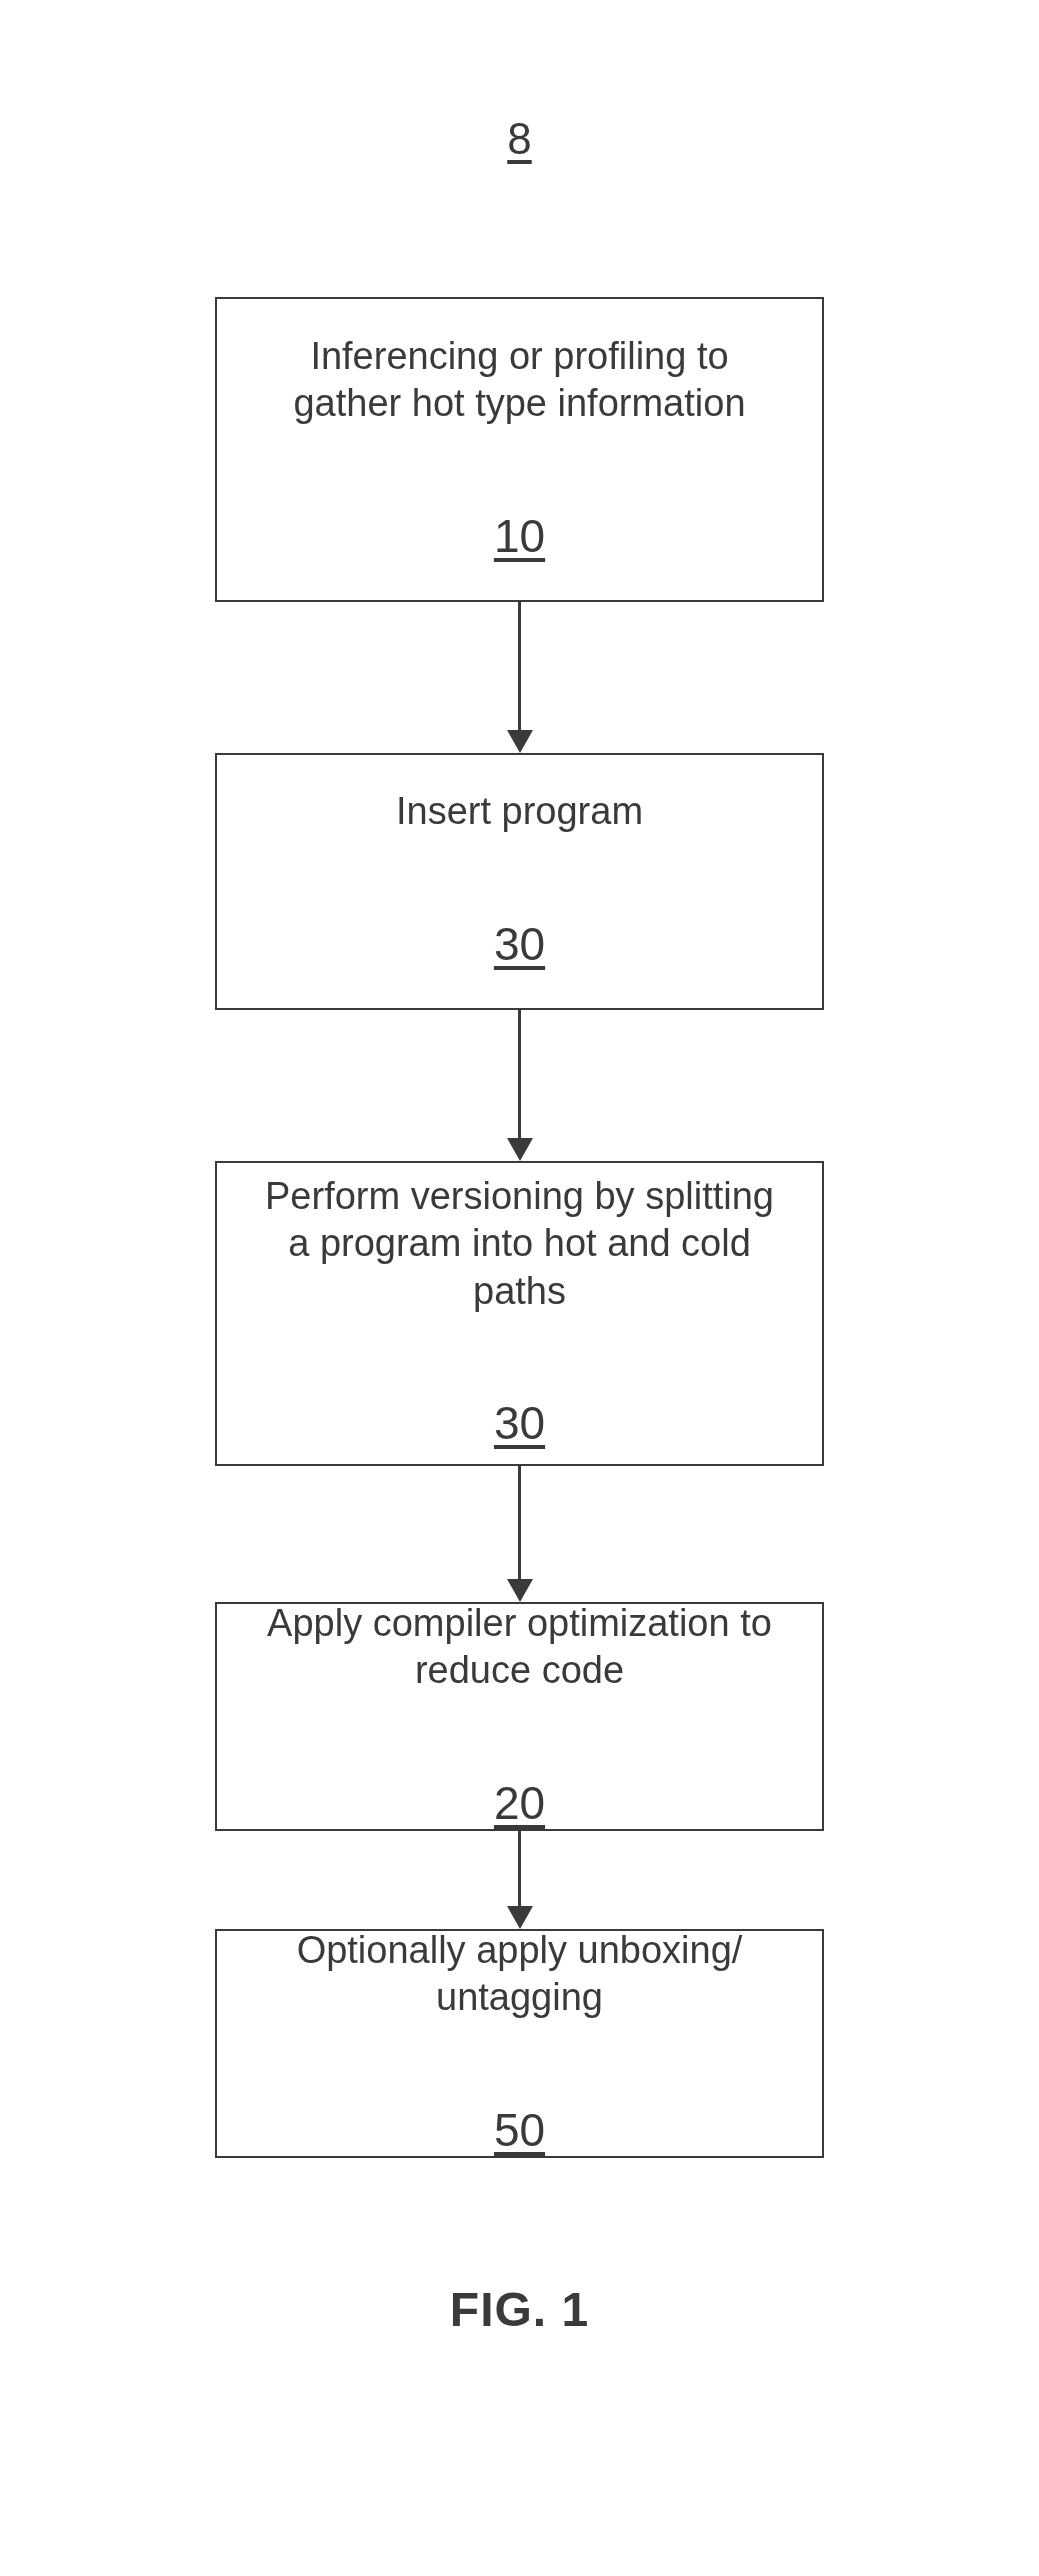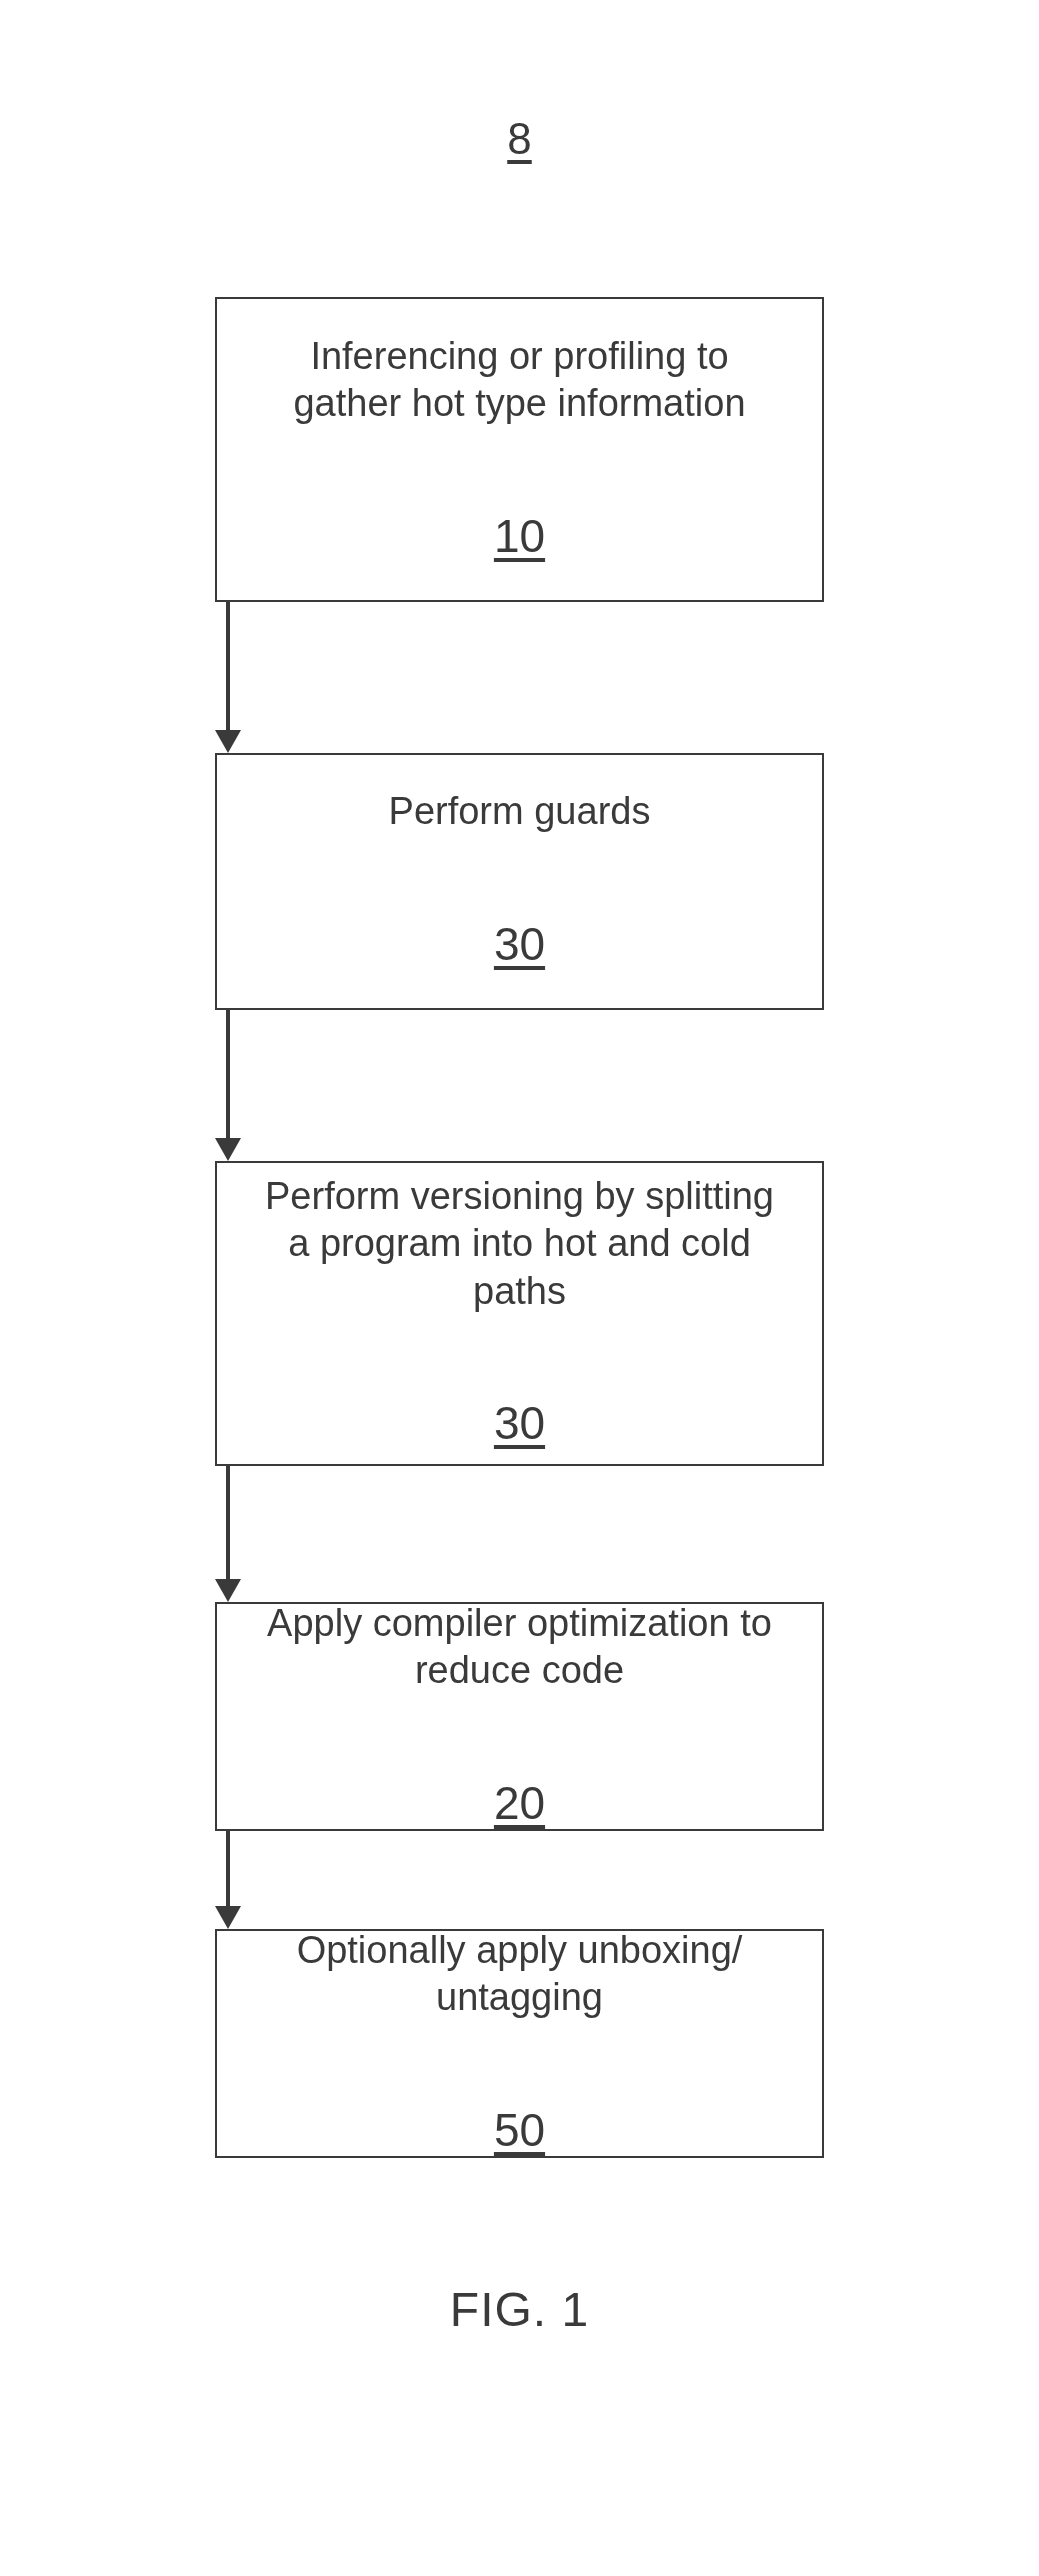--- a/index.html
+++ b/index.html
@@ -23,21 +23,21 @@
     margin-top: 114px;
     font-size: 44px;
     font-weight: 400;
     text-decoration: underline;
     text-underline-offset: 5.7px;
   }
   .flow {
     margin-top: 133px;
     display: flex;
     flex-direction: column;
-    align-items: flex-start;
+    align-items: center;
   }
   .box {
     width: 609px;
     border: 2.9px solid #3a3a3a;
     box-sizing: border-box;
     display: flex;
     flex-direction: column;
     align-items: center;
     justify-content: center;
     text-align: center;
@@ -76,21 +76,21 @@
     border-top: 23px solid #3a3a3a;
     margin-top: -1px;
   }
   .shaft-long { height: 129px; }
   .shaft-med  { height: 114px; }
   .shaft-short{ height: 76px; }
 
   .caption {
     margin-top: 124px;
     font-size: 48px;
-    font-weight: 400;
+    font-weight: 700;
     letter-spacing: 1px;
   }
 </style>
 </head>
 <body>
 
 <div class="page">
 
   <div class="figure-number">8</div>
 
@@ -100,21 +100,21 @@
       <div class="box-text">Inferencing or profiling to gather hot type information</div>
       <div class="box-num">10</div>
     </div>
 
     <div class="arrow">
       <div class="shaft shaft-long"></div>
       <div class="head"></div>
     </div>
 
     <div class="box h-short">
-      <div class="box-text">Perform guards</div>
+      <div class="box-text">Insert program</div>
       <div class="box-num">30</div>
     </div>
 
     <div class="arrow">
       <div class="shaft shaft-long"></div>
       <div class="head"></div>
     </div>
 
     <div class="box h-tall">
       <div class="box-text">Perform versioning by splitting a program into hot and cold paths</div>

